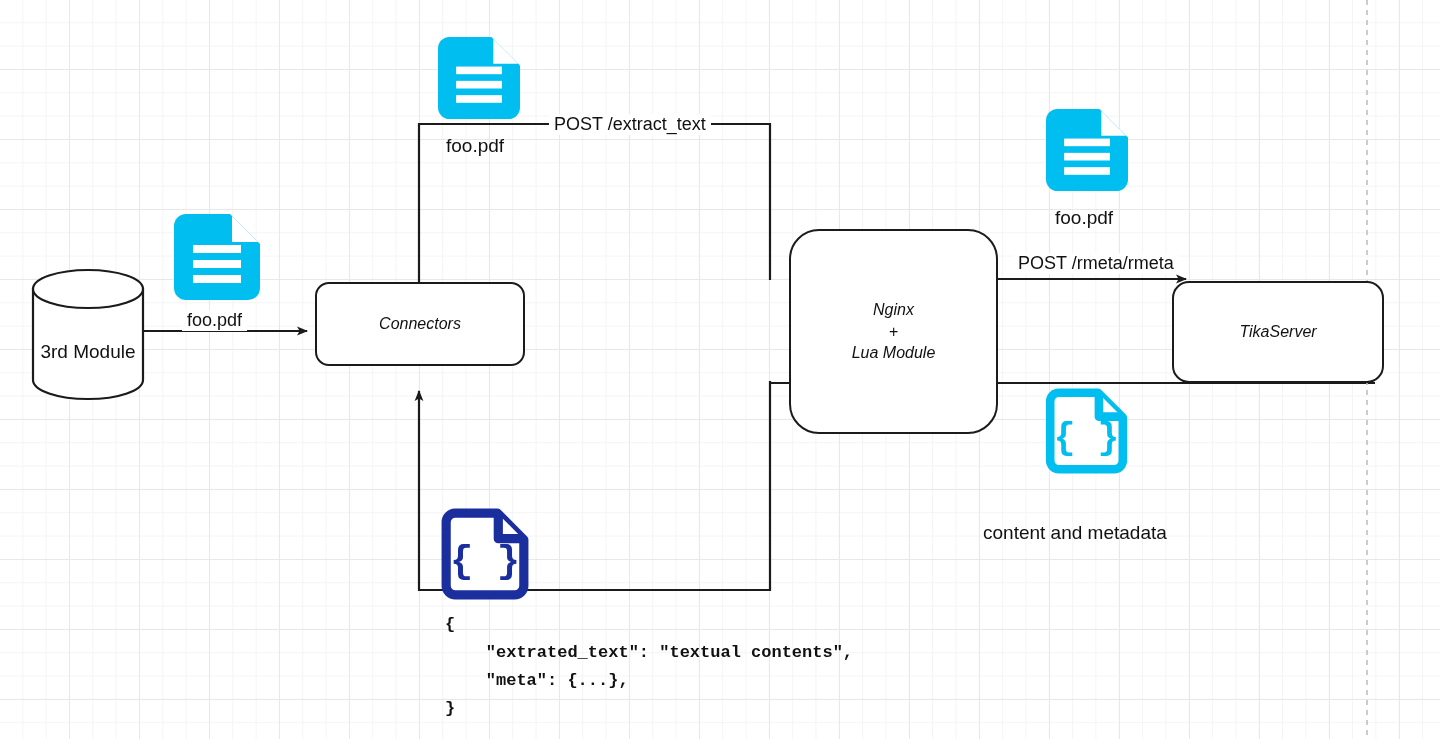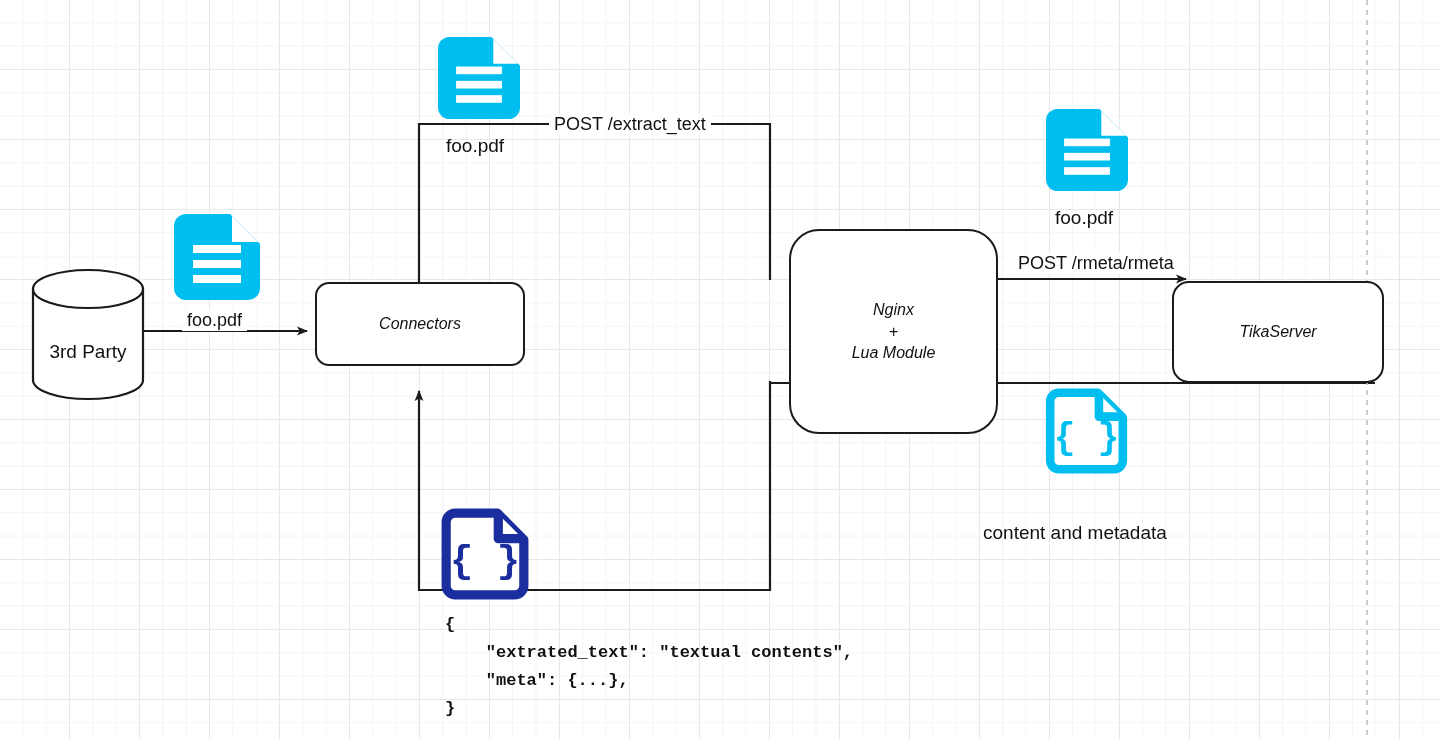--- a/index.html
+++ b/index.html
@@ -102,21 +102,21 @@
     <path d="M1375,383 L770,383" stroke="#1b1b1b" stroke-width="2.2" fill="none"></path>
 
     <g>
       <path d="M33,289 L33,380 A55,19 0 0 0 143,380 L143,289 Z" fill="#ffffff" stroke="#1b1b1b" stroke-width="2.2"></path>
       <ellipse cx="88" cy="289" rx="55" ry="19" fill="#ffffff" stroke="#1b1b1b" stroke-width="2.2"></ellipse>
     </g>
 
     <line x1="1367" y1="0" x2="1367" y2="739" stroke="#c0c0c0" stroke-width="1.6" stroke-dasharray="5 5"></line>
   </svg>
 
-  <div class="cyl-label" style="left:33px; top:341px; width:110px;">3rd Party</div>
+  <div class="cyl-label" style="left:33px; top:341px; width:110px;">3rd Module</div>
 
   <div class="node-box" style="left:315px; top:282px; width:210px; height:84px;">Connectors</div>
 
   <div class="node-box big-radius" style="left:789px; top:229px; width:209px; height:205px;">Nginx
 +
 Lua Module</div>
 
   <div class="node-box" style="left:1172px; top:281px; width:212px; height:102px;border-radius:17px;">TikaServer</div>
 
   <div class="edge-label" style="left:182px; top:310px;">foo.pdf</div>

